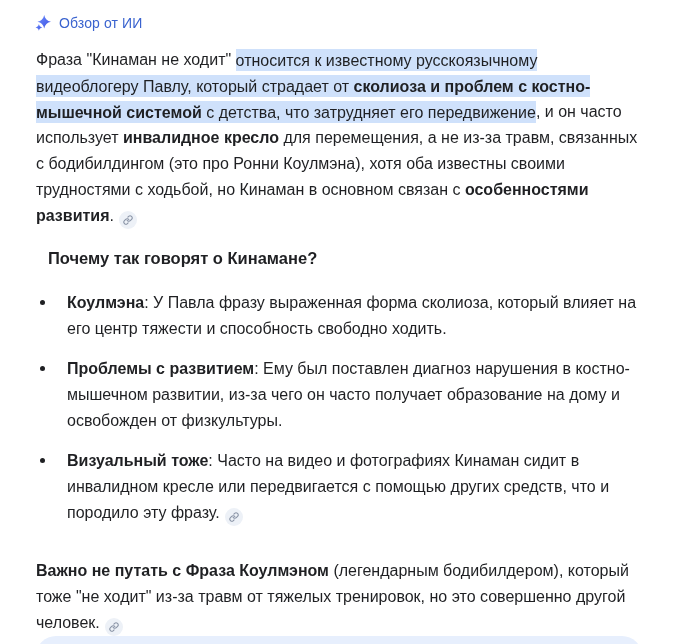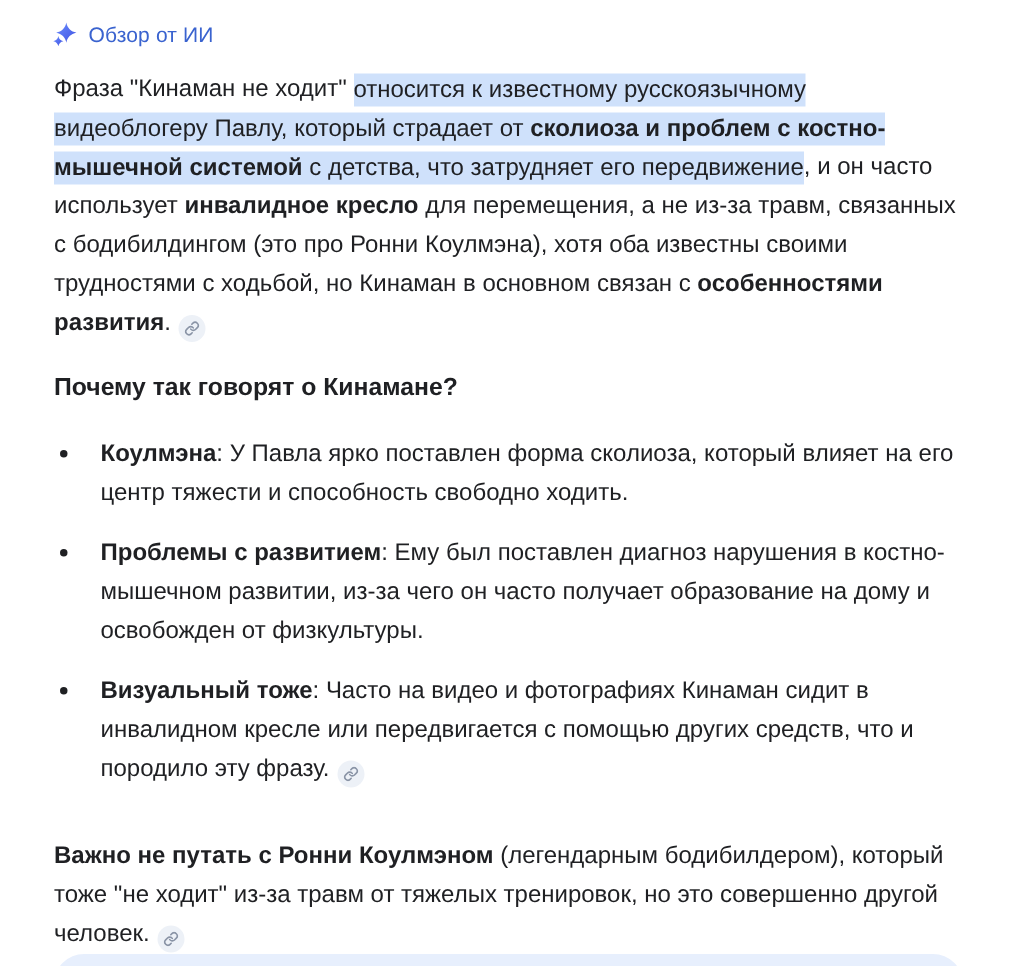--- a/index.html
+++ b/index.html
@@ -39,21 +39,21 @@
   .hl {
     background: #cfe1fb;
     padding: 2.5px 0;
     -webkit-box-decoration-break: clone;
     box-decoration-break: clone;
   }
   b { font-weight: 700; }
   .heading {
     font-size: 16.5px;
     font-weight: 700;
-    margin: 4px 0 22px 0;
+    margin: 4px 0 22px 12px;
   }
   .bullets { margin: 0 0 16px 0; }
   .bullet { display: flex; margin-bottom: 14px; }
   .dot {
     flex: 0 0 auto;
     width: 5px;
     height: 5px;
     border-radius: 50%;
     background: #1f2023;
     margin: 10px 22px 0 4px;
@@ -115,41 +115,41 @@
           <path d="M14 11a5 5 0 0 0-7.54-.54l-3 3a5 5 0 0 0 7.07 7.07l1.71-1.71"></path>
         </svg>
       </span></p>
 
   <div class="heading">Почему так говорят о Кинамане?</div>
 
   <div class="bullets">
 
     <div class="bullet">
       <span class="dot"></span>
-      <div class="bullet-text"><b>Коулмэна</b><span>: У Павла ярко поставлен форма сколиоза, который влияет на его центр тяжести и способность свободно ходить.</span></div>
+      <div class="bullet-text"><b>Коулмэна</b><span>: У Павла фразу выраженная форма сколиоза, который влияет на его центр тяжести и способность свободно ходить.</span></div>
     </div>
 
     <div class="bullet">
       <span class="dot"></span>
       <div class="bullet-text"><b>Проблемы с развитием</b><span>: Ему был поставлен диагноз нарушения в костно-мышечном развитии, из-за чего он часто получает образование на дому и освобожден от физкультуры.</span></div>
     </div>
 
     <div class="bullet">
       <span class="dot"></span>
       <div class="bullet-text"><b>Визуальный тоже</b><span>: Часто на видео и фотографиях Кинаман сидит в инвалидном кресле или передвигается с помощью других средств, что и породило эту фразу.</span><span class="linkchip">
             <svg width="10" height="10" viewBox="0 0 24 24" fill="none" stroke="#8a94a6" stroke-width="2.6" stroke-linecap="round" stroke-linejoin="round">
               <path d="M10 13a5 5 0 0 0 7.54.54l3-3a5 5 0 0 0-7.07-7.07l-1.72 1.71"></path>
               <path d="M14 11a5 5 0 0 0-7.54-.54l-3 3a5 5 0 0 0 7.07 7.07l1.71-1.71"></path>
             </svg>
           </span></div>
     </div>
 
   </div>
 
-  <p class="footer-para"><b>Важно не путать с Ронни Коулмэном</b><span> (легендарным бодибилдером), который тоже "не ходит" из-за травм от тяжелых тренировок, но это совершенно другой человек.</span><span class="linkchip">
+  <p class="footer-para"><b>Важно не путать с Фраза Коулмэном</b><span> (легендарным бодибилдером), который тоже "не ходит" из-за травм от тяжелых тренировок, но это совершенно другой человек.</span><span class="linkchip">
         <svg width="10" height="10" viewBox="0 0 24 24" fill="none" stroke="#8a94a6" stroke-width="2.6" stroke-linecap="round" stroke-linejoin="round">
           <path d="M10 13a5 5 0 0 0 7.54.54l3-3a5 5 0 0 0-7.07-7.07l-1.72 1.71"></path>
           <path d="M14 11a5 5 0 0 0-7.54-.54l-3 3a5 5 0 0 0 7.07 7.07l1.71-1.71"></path>
         </svg>
       </span></p>
 
   <button class="cta">Узнать детали в режиме ИИ</button>
 
 </div>
 

